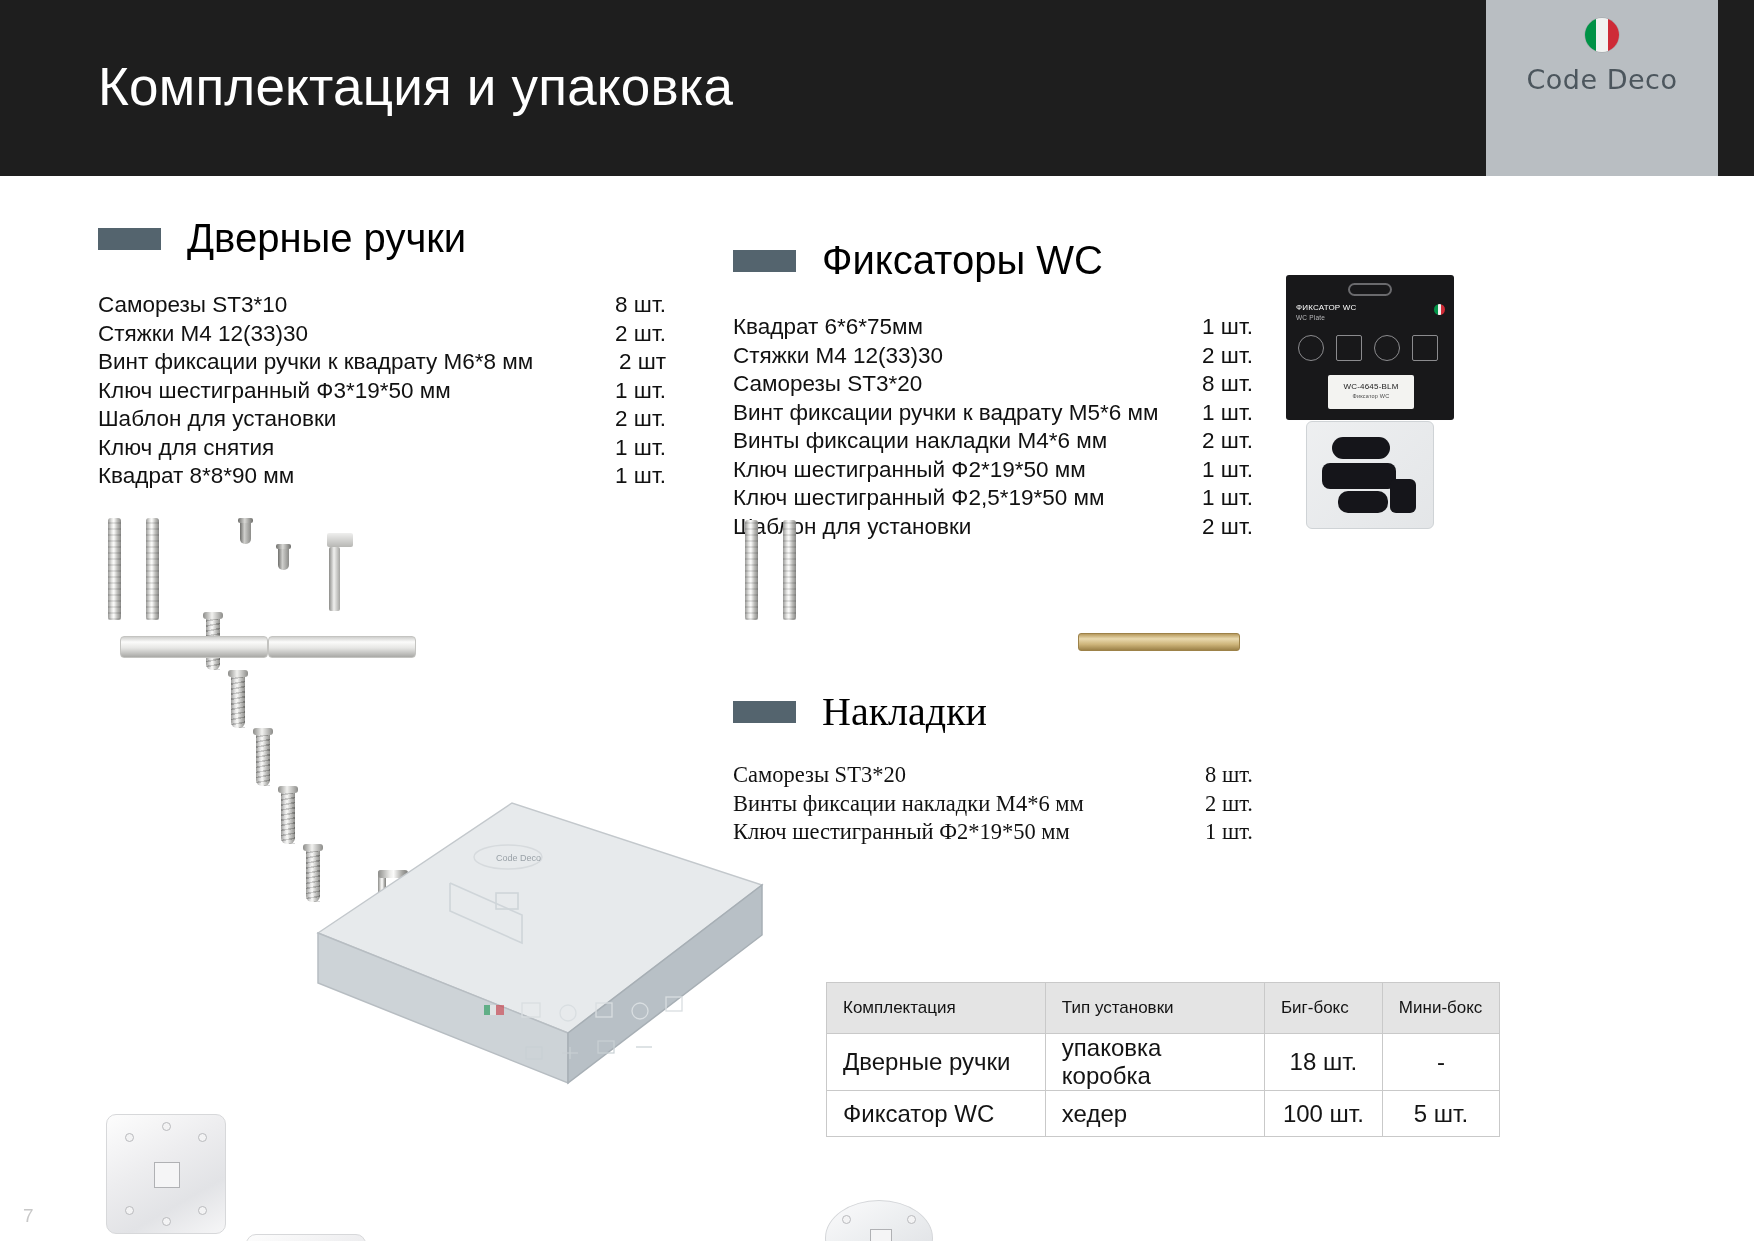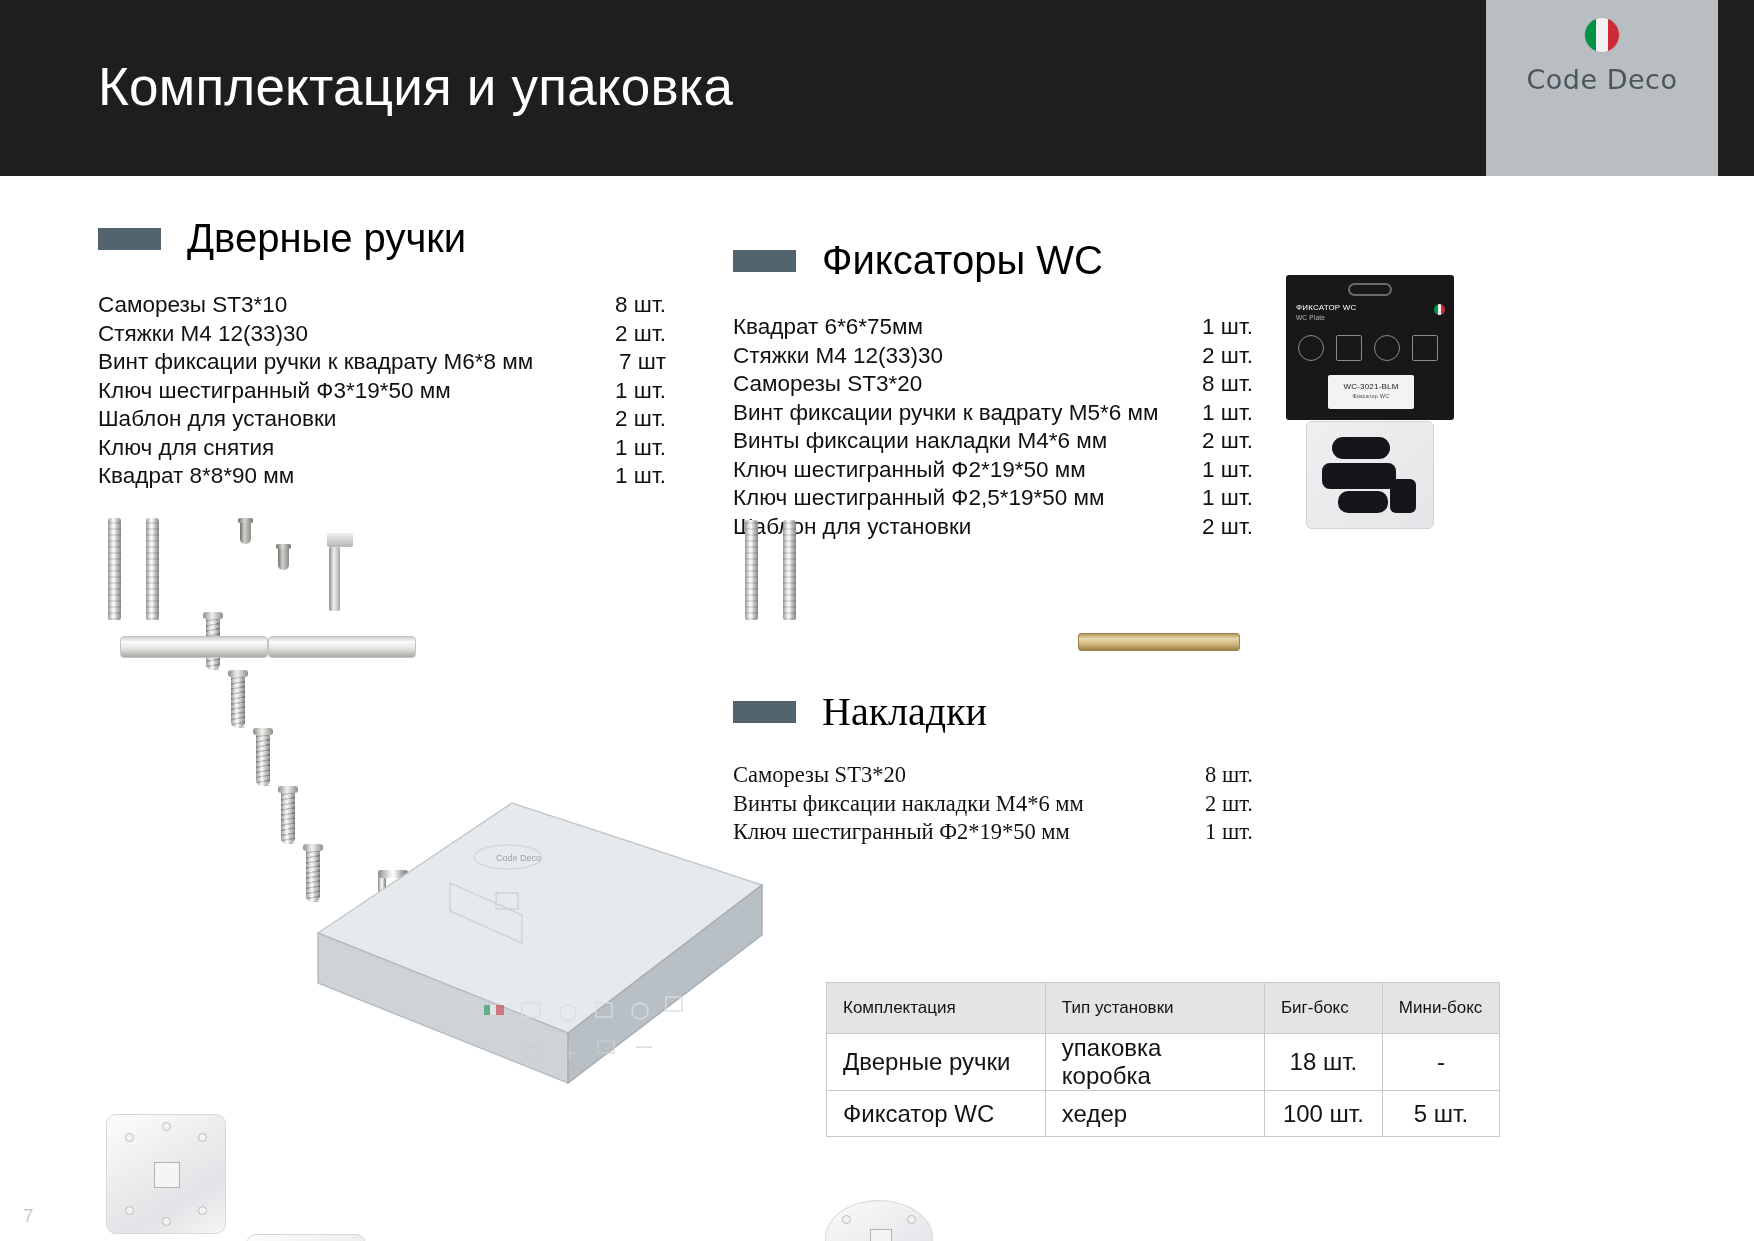--- a/index.html
+++ b/index.html
@@ -213,21 +213,21 @@
       <div class="kit-row">
         <span class="kit-name">Саморезы ST3*10</span>
         <span class="kit-qty">8 шт.</span>
       </div>
       <div class="kit-row">
         <span class="kit-name">Стяжки М4 12(33)30</span>
         <span class="kit-qty">2 шт.</span>
       </div>
       <div class="kit-row">
         <span class="kit-name">Винт фиксации ручки к квадрату М6*8 мм</span>
-        <span class="kit-qty">7 шт</span>
+        <span class="kit-qty">2 шт</span>
       </div>
       <div class="kit-row">
         <span class="kit-name">Ключ шестигранный Ф3*19*50 мм</span>
         <span class="kit-qty">1 шт.</span>
       </div>
       <div class="kit-row">
         <span class="kit-name">Шаблон для установки</span>
         <span class="kit-qty">2 шт.</span>
       </div>
       <div class="kit-row">
@@ -370,21 +370,21 @@
           <i style="background:#f1f2f1"></i>
           <i style="background:#ce2b37"></i>
       </div>
       <div class="icons">
         <span style="left:2px; top:2px; width:26px; height:26px; border-radius:50%;"></span>
         <span style="left:40px; top:2px; width:26px; height:26px;"></span>
         <span style="left:78px; top:2px; width:26px; height:26px; border-radius:50%;"></span>
         <span style="left:116px; top:2px; width:26px; height:26px;"></span>
       </div>
       <div class="label">
-        <span>WC-3021-BLM</span>
+        <span>WC-4645-BLM</span>
         <span class="small">Фиксатор WC</span>
       </div>
     </div>
     <div class="bagwrap">
       <div class="bag"></div>
       <div class="blob" style="left:34px; top:22px; width:58px; height:22px; border-radius:11px;"></div>
       <div class="blob" style="left:24px; top:48px; width:74px; height:26px; border-radius:8px;"></div>
       <div class="blob" style="left:40px; top:76px; width:50px; height:22px; border-radius:10px;"></div>
       <div class="blob" style="left:92px; top:64px; width:26px; height:34px; border-radius:6px;"></div>
     </div>

